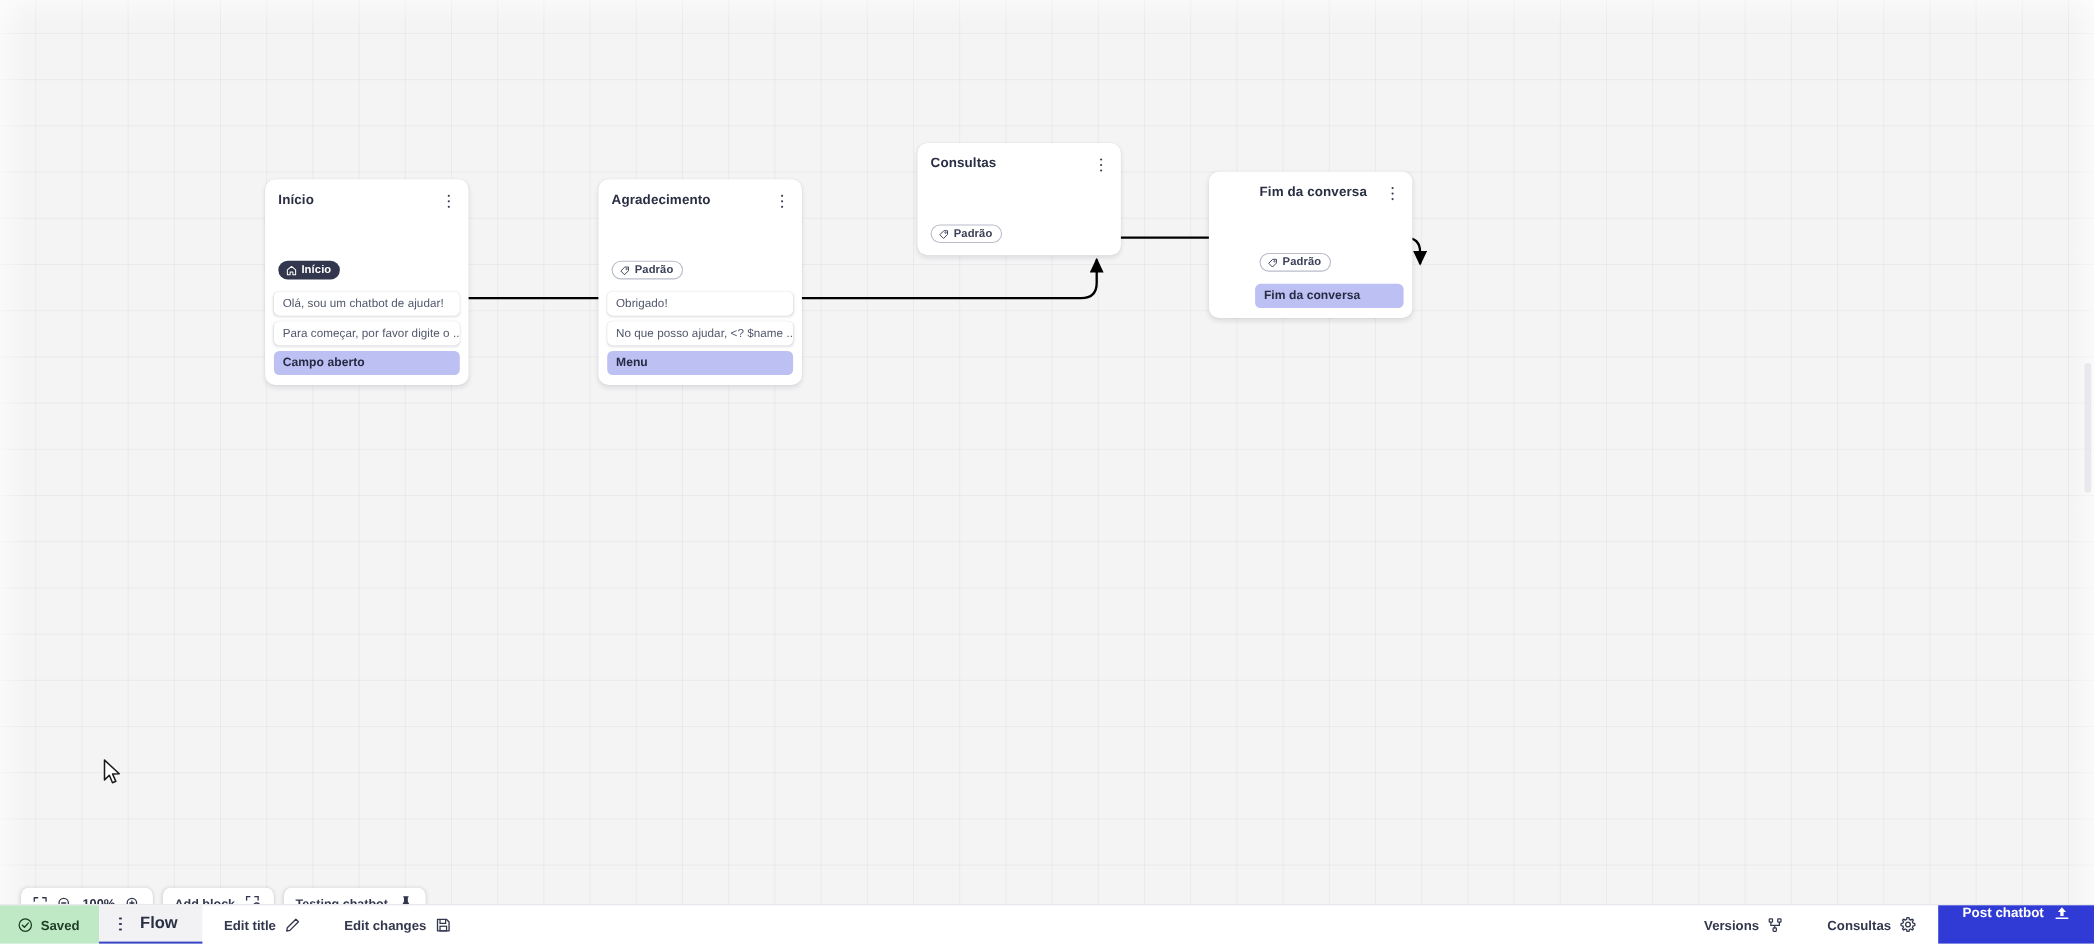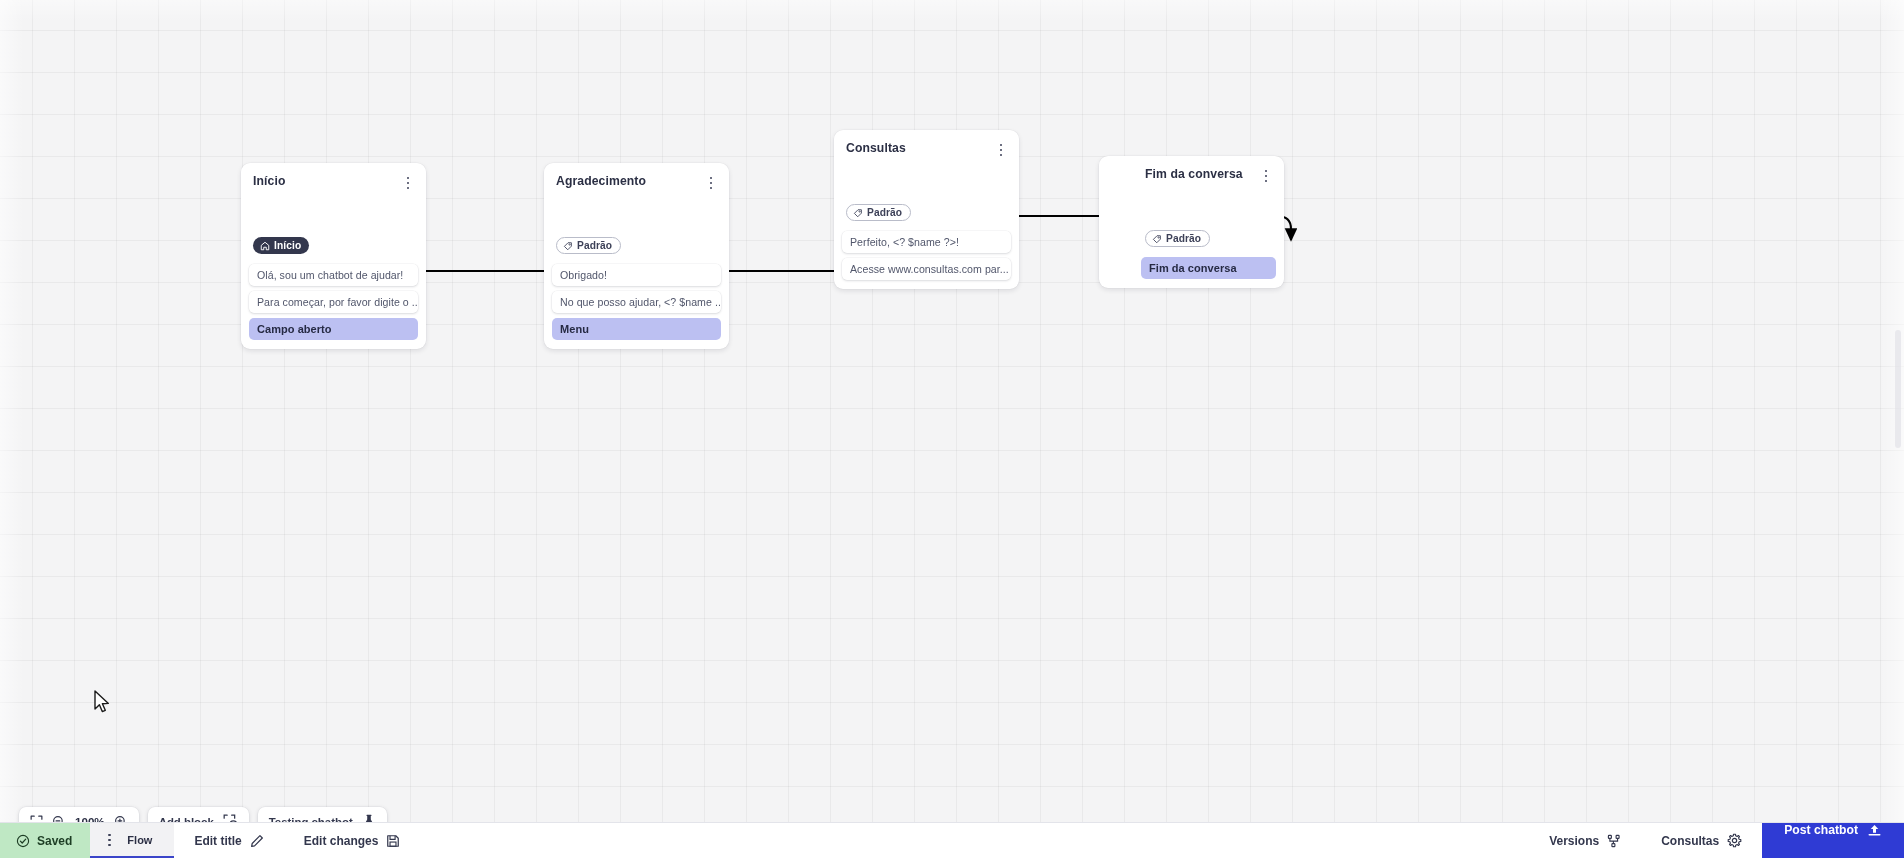--- a/index.html
+++ b/index.html
@@ -116,21 +116,21 @@
   }
   .saved {
     display:flex; align-items:center; gap:7px;
     background: #bfe8c4; color:#1d3d24; padding: 0 18px 0 16px;
     font-size: 12px; font-weight: 600;
   }
   .flowtab {
     display:flex; align-items:center; gap:11px;
     background: #f2f2f4; padding: 0 22px 0 12px;
     border-bottom: 2px solid #3b45c9; position: relative;
-    font-size: 11px; font-weight: 700; color:#2b2f44;
+    font-size: 15px; font-weight: 700; color:#2b2f44;
   }
   .sb-item {
     display:flex; align-items:center; gap:8px; padding: 0 20px;
     font-size: 12px; color:#33374d; font-weight: 600; cursor:pointer;
   }
   #sb-right { margin-left:auto; display:flex; align-items:stretch; }
   .post {
     display:flex; gap:9px; padding: 0 22px;
     background:#2f3bd4; color:#ffffff; font-size:12.2px; font-weight:700;
     cursor:pointer;
@@ -219,24 +219,20 @@
         </div>
       </div>
       <div class="tagrow">
         <span class="tag outline">
           <svg width="10" height="10" viewBox="0 0 16 16">
             <path d="M2.2 8.6 L8 2.8 L13.4 2.8 L13.4 8.2 L7.6 14 Z" fill="none" stroke="#3d4158" stroke-width="1.4" stroke-linejoin="round"></path>
             <circle cx="10.6" cy="5.6" r="1.05" fill="none" stroke="#3d4158" stroke-width="1.2"></circle>
           </svg>
           <span>Padrão</span>
         </span>
-      </div>
-      <div class="rows">
-        <div class="row msg">Perfeito, &lt;? $name ?&gt;!</div>
-        <div class="row msg">Acesse www.consultas.com par...</div>
       </div>
     </div>
 
     <div class="node" style="left:1099px; top:156px;padding-left:42px;">
       <div class="node-head">
         <div class="node-title">Fim da conversa</div>
         <div class="kebab">
           <i></i>
             <i></i>
             <i></i>

